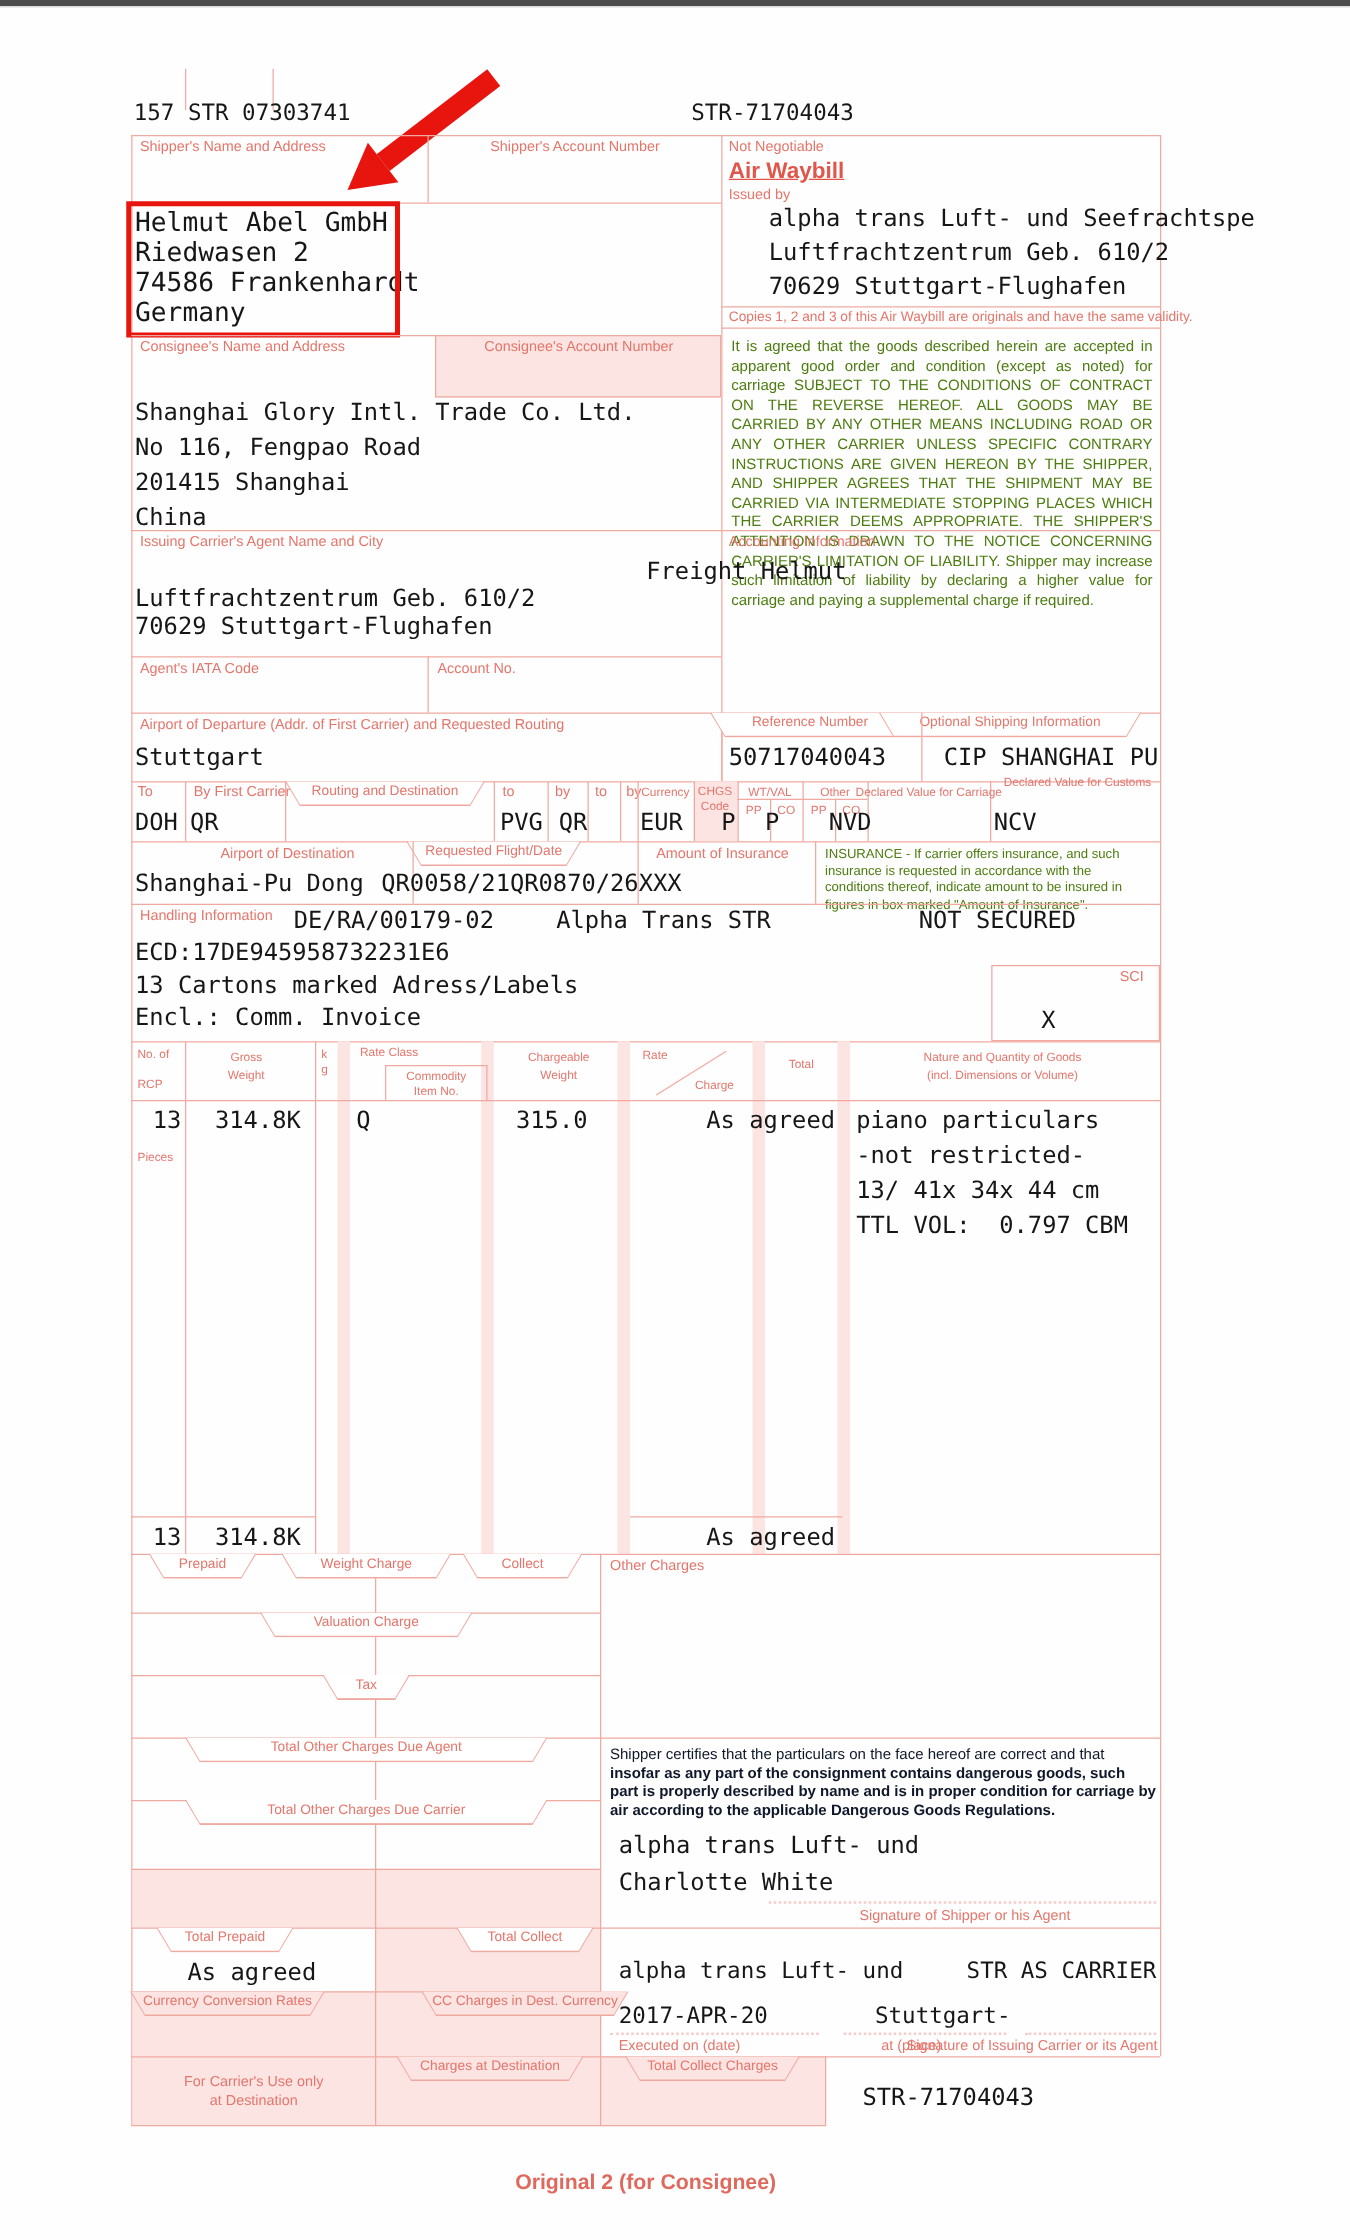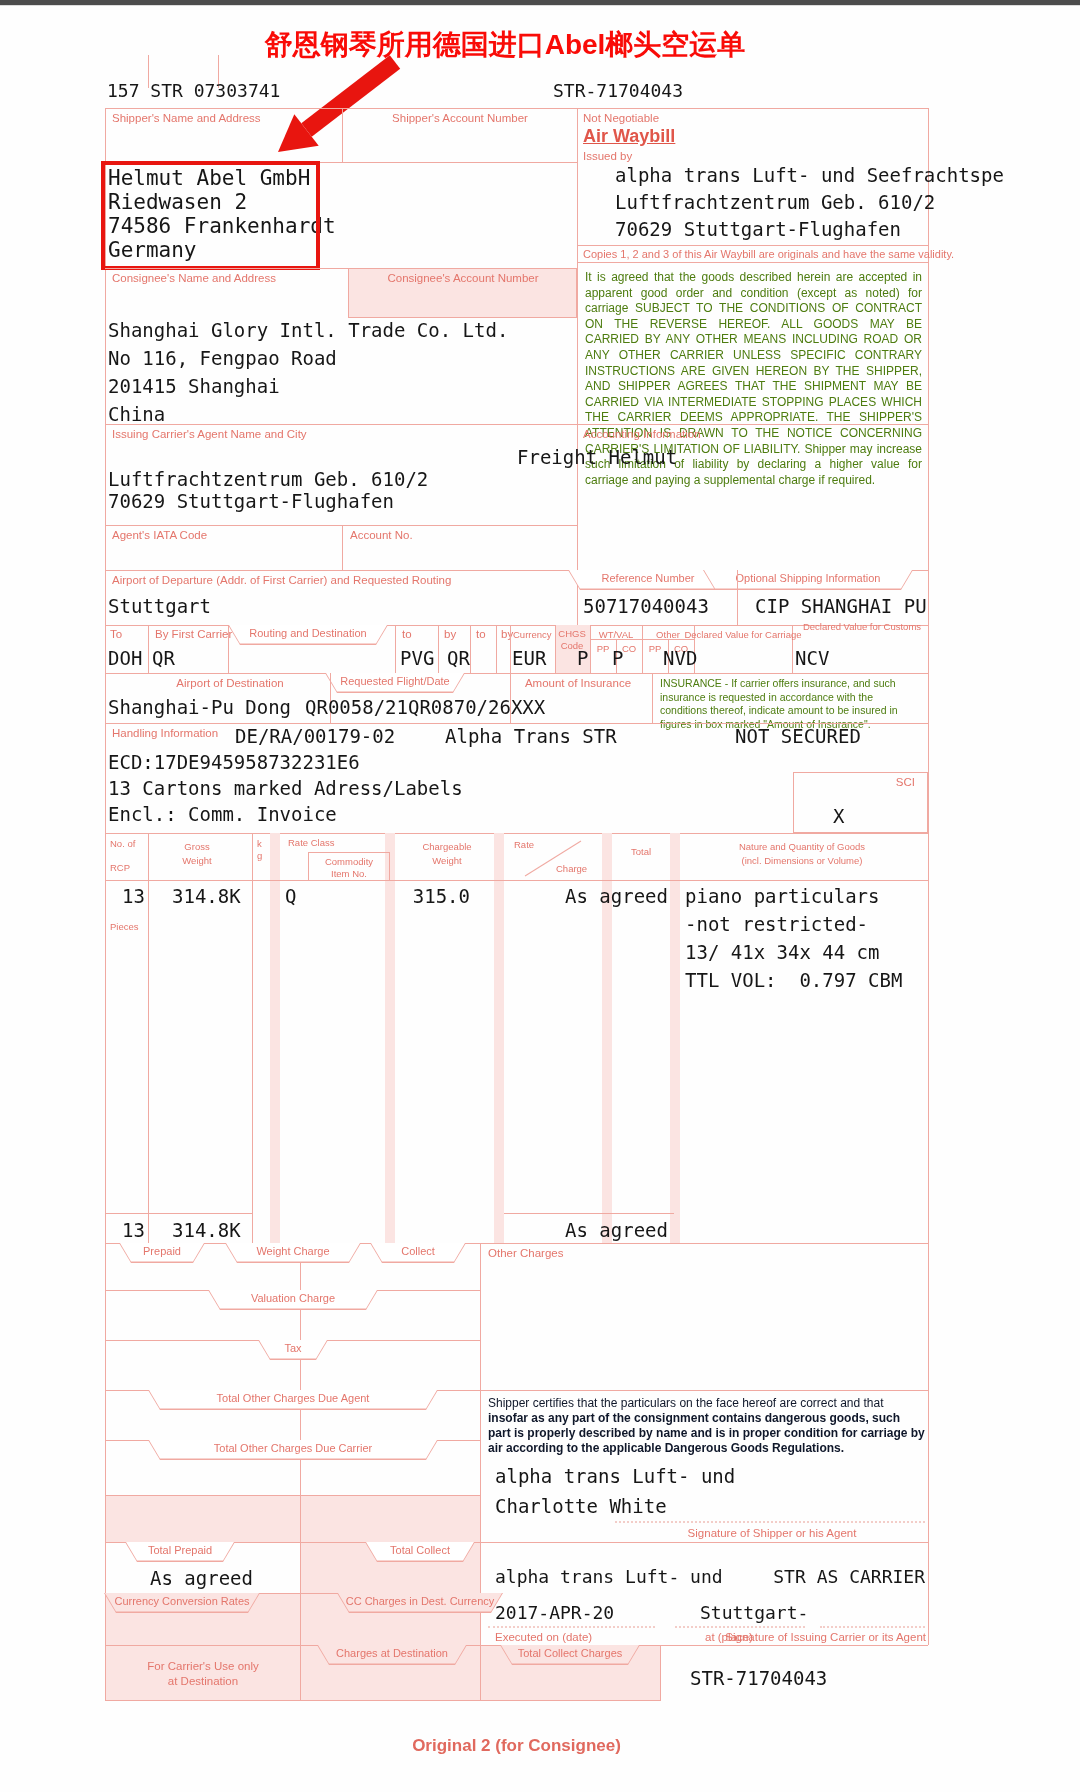--- a/index.html
+++ b/index.html
@@ -40,21 +40,20 @@
   .cert{position:absolute;font-size:12px;line-height:15px;color:#0f172a;}
   .cert b{font-weight:bold;}
 </style>
 </head>
 <body>
 
 <div class="page">
   <div class="topbar"></div>
   <div class="topbar2"></div>
 
-  <div class="title-cn">舒恩钢琴所用德国进口Abel榔头空运单</div>
   <svg style="position:absolute;left:250px;top:48px;" width="180" height="115" viewBox="0 0 180 115">
     <polygon points="139.8,7.3 150.2,20.7 61.7,88.7 51.3,75.3" fill="#e8150f"></polygon>
     <polygon points="28,104 44.3,66.2 68.7,97.8" fill="#e8150f"></polygon>
   </svg>
 
   <div class="vl" style="left:148px;top:55px;height:33px;"></div>
   <div class="vl" style="left:218px;top:55px;height:33px;"></div>
   <div class="dt s18" style="left:107px;top:80px;">157 STR 07303741</div>
   <div class="dt s18" style="left:553px;top:80px;">STR-71704043</div>
 

